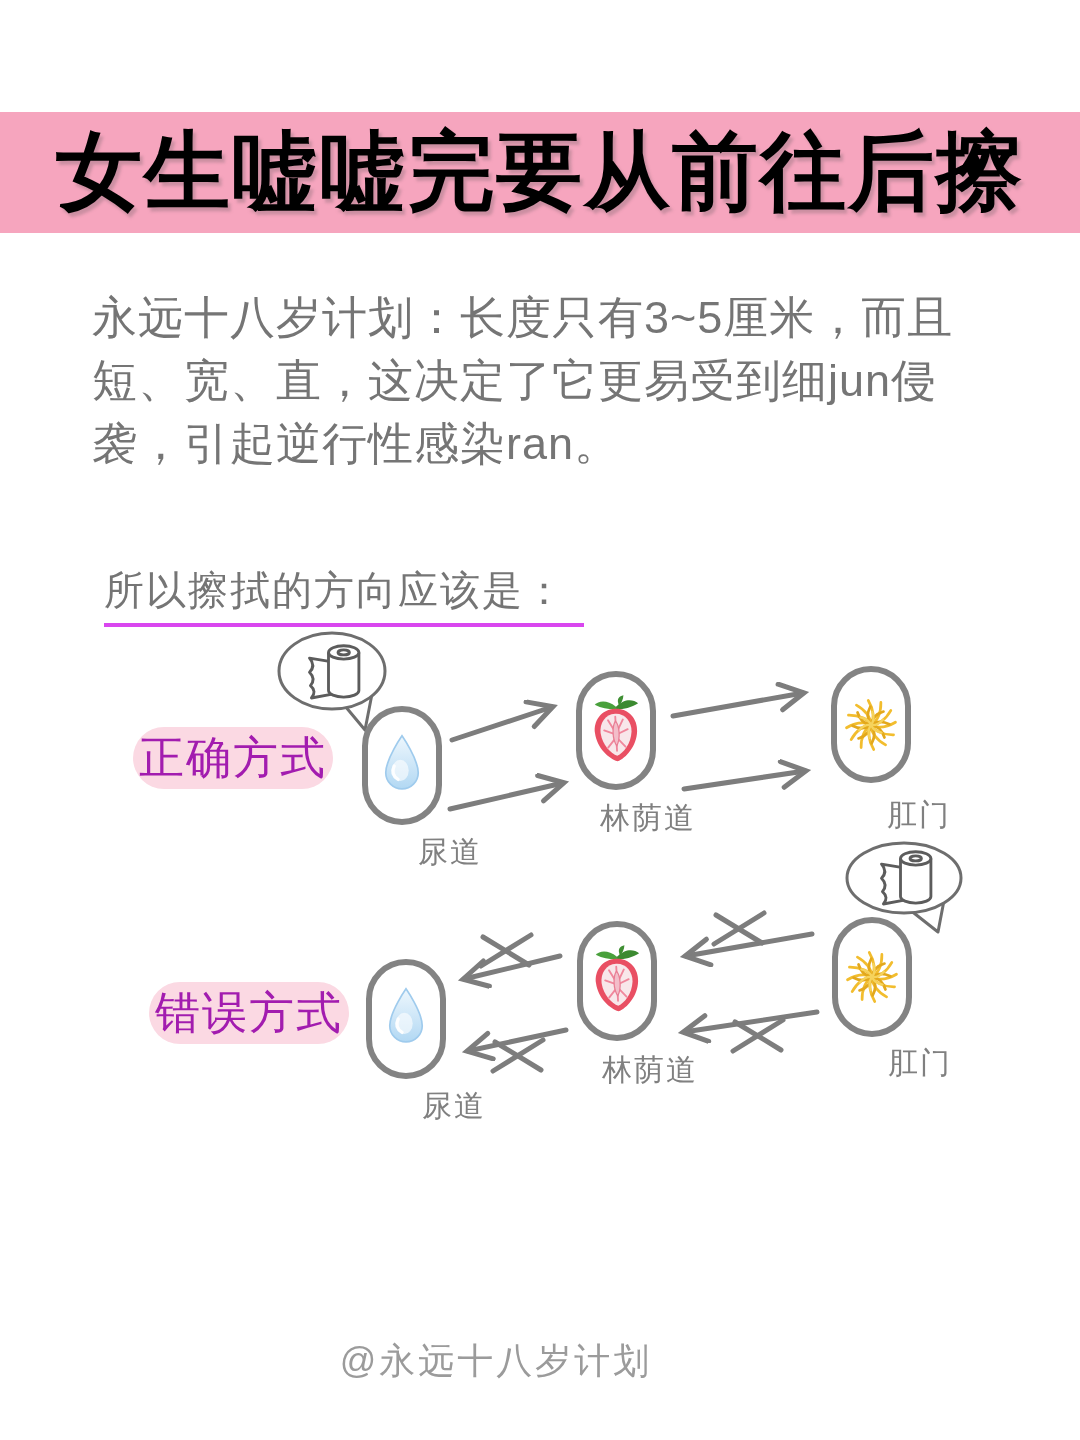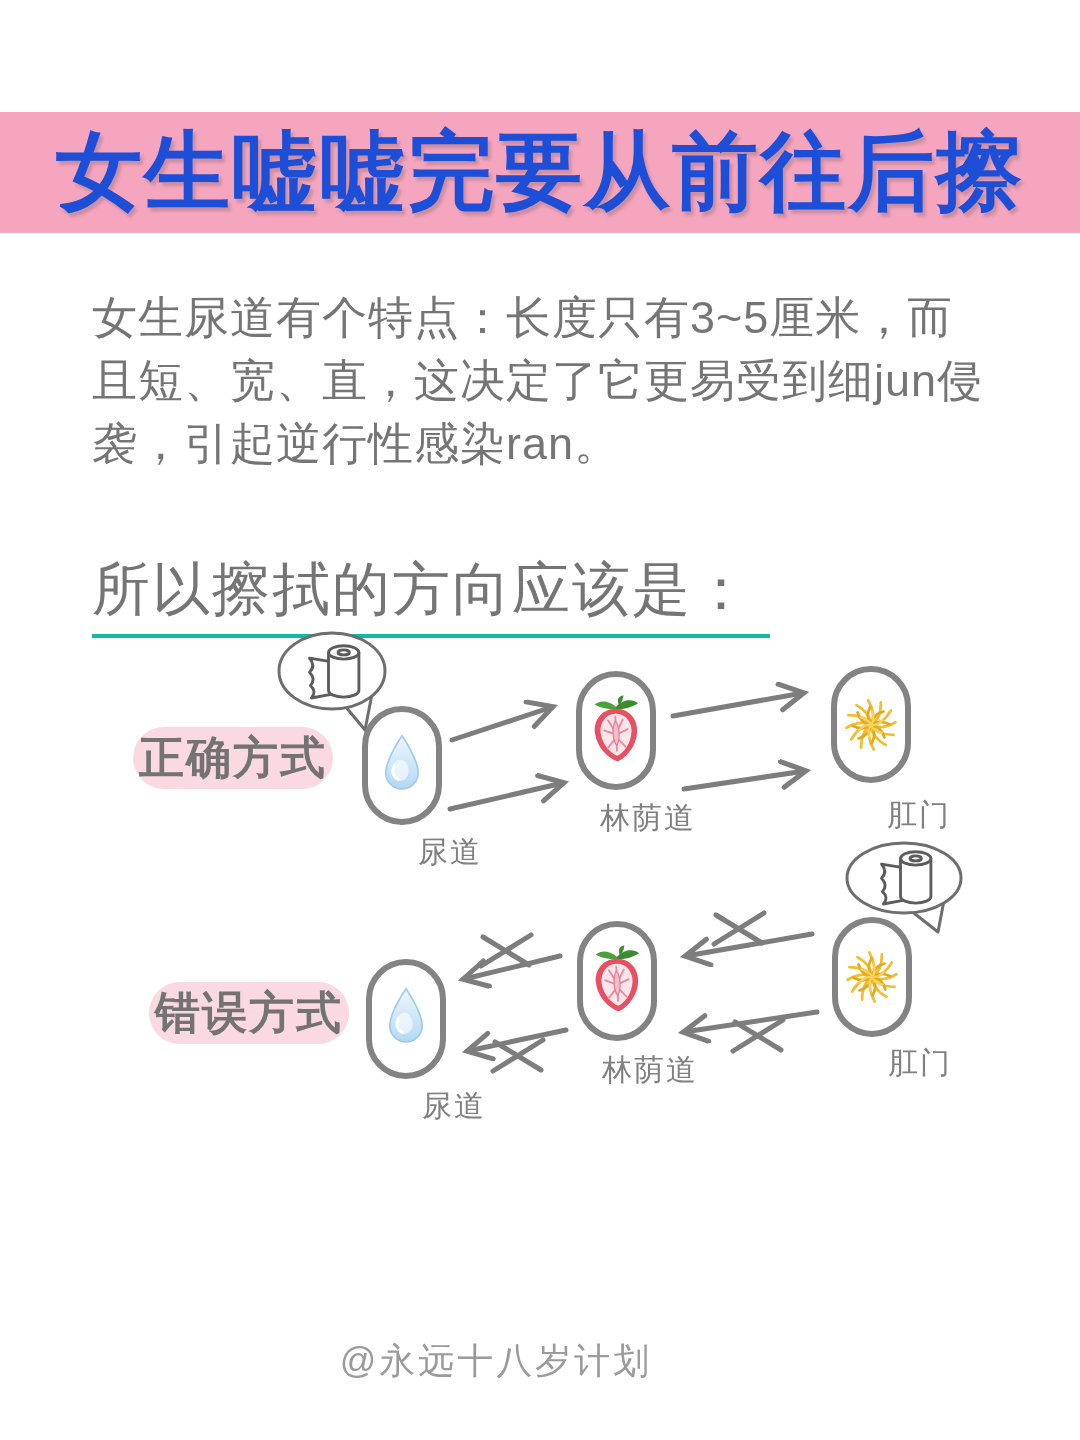--- a/index.html
+++ b/index.html
@@ -5,38 +5,38 @@
   html,body{margin:0;padding:0;background:#ffffff;}
   .canvas{
     position:relative;width:1080px;height:1440px;margin:0 auto;background:#ffffff;overflow:hidden;
     font-family:"Liberation Sans","DejaVu Sans",sans-serif;
   }
   .banner{
     position:absolute;left:0;top:112px;width:1080px;height:121px;
     background:#F6A5BE;display:flex;align-items:center;justify-content:center;
   }
   .banner h1{
-    margin:16px;font-size:86px;font-weight:bold;color:#1d4ed8;letter-spacing:2px;white-space:nowrap;
+    margin:16px;font-size:86px;font-weight:bold;color:#000000;letter-spacing:2px;white-space:nowrap;
     text-shadow:3px 4px 3px rgba(140,110,120,0.40);
   }
   .intro{
     position:absolute;left:92px;top:286px;width:900px;margin:0;
     font-size:45px;line-height:63px;color:#757575;letter-spacing:1px;
   }
   .section-heading{
-    position:absolute;left:92px;top:551px;margin:0;display:inline-block;
-    font-size:58px;font-weight:normal;color:#757575;letter-spacing:2px;
-    border-bottom:4px solid #14b8a6;padding-bottom:5px;padding-right:18px;
+    position:absolute;left:92px;top:551px;margin:12px;display:inline-block;
+    font-size:40px;font-weight:normal;color:#757575;letter-spacing:2px;
+    border-bottom:4px solid #d946ef;padding-bottom:5px;padding-right:18px;
   }
   .diagram-area{position:absolute;left:0;top:630px;width:1080px;height:520px;}
   .overlay{position:absolute;left:0;top:0;}
   .pill{
     position:absolute;width:200px;height:62px;background:#FBD9E3;border-radius:34px;
     display:flex;align-items:center;justify-content:center;
-    color:#737373;font-size:45px;font-weight:bold;letter-spacing:2px;
+    color:#a21caf;font-size:45px;font-weight:normal;letter-spacing:2px;
   }
   .pill.correct{left:133px;top:97px;}
   .pill.wrong{left:133px;top:352px;margin-left:16px;}
   .capsule{
     position:absolute;width:80px;height:119px;background:#ffffff;
     border:6px solid #838383;border-radius:46px;box-sizing:border-box;
     display:flex;align-items:center;justify-content:center;
   }
   .cap-drop1{left:362px;top:76px;}
   .cap-straw1{left:576px;top:41px;}
@@ -68,21 +68,21 @@
 </style>
 </head>
 <body>
 
 <div class="canvas">
 
   <header class="banner">
     <h1>女生嘘嘘完要从前往后擦</h1>
   </header>
 
-  <p class="intro">女生尿道有个特点：长度只有3~5厘米，而且短、宽、直，这决定了它更易受到细jun侵袭，引起逆行性感染ran。</p>
+  <p class="intro">永远十八岁计划：长度只有3~5厘米，而且短、宽、直，这决定了它更易受到细jun侵袭，引起逆行性感染ran。</p>
 
   <h2 class="section-heading">所以擦拭的方向应该是：</h2>
 
   <div class="diagram-area">
 
     <svg class="overlay" width="1080" height="520" viewBox="0 0 1080 520">
       <defs>
         <marker id="ah" markerWidth="7" markerHeight="7" refX="5.4" refY="3" orient="auto" markerUnits="strokeWidth">
           <path d="M0.8,0.4 L5.6,3 L0.8,5.6" fill="none" stroke="#7d7d7d" stroke-width="1" stroke-linecap="round"></path>
         </marker>

